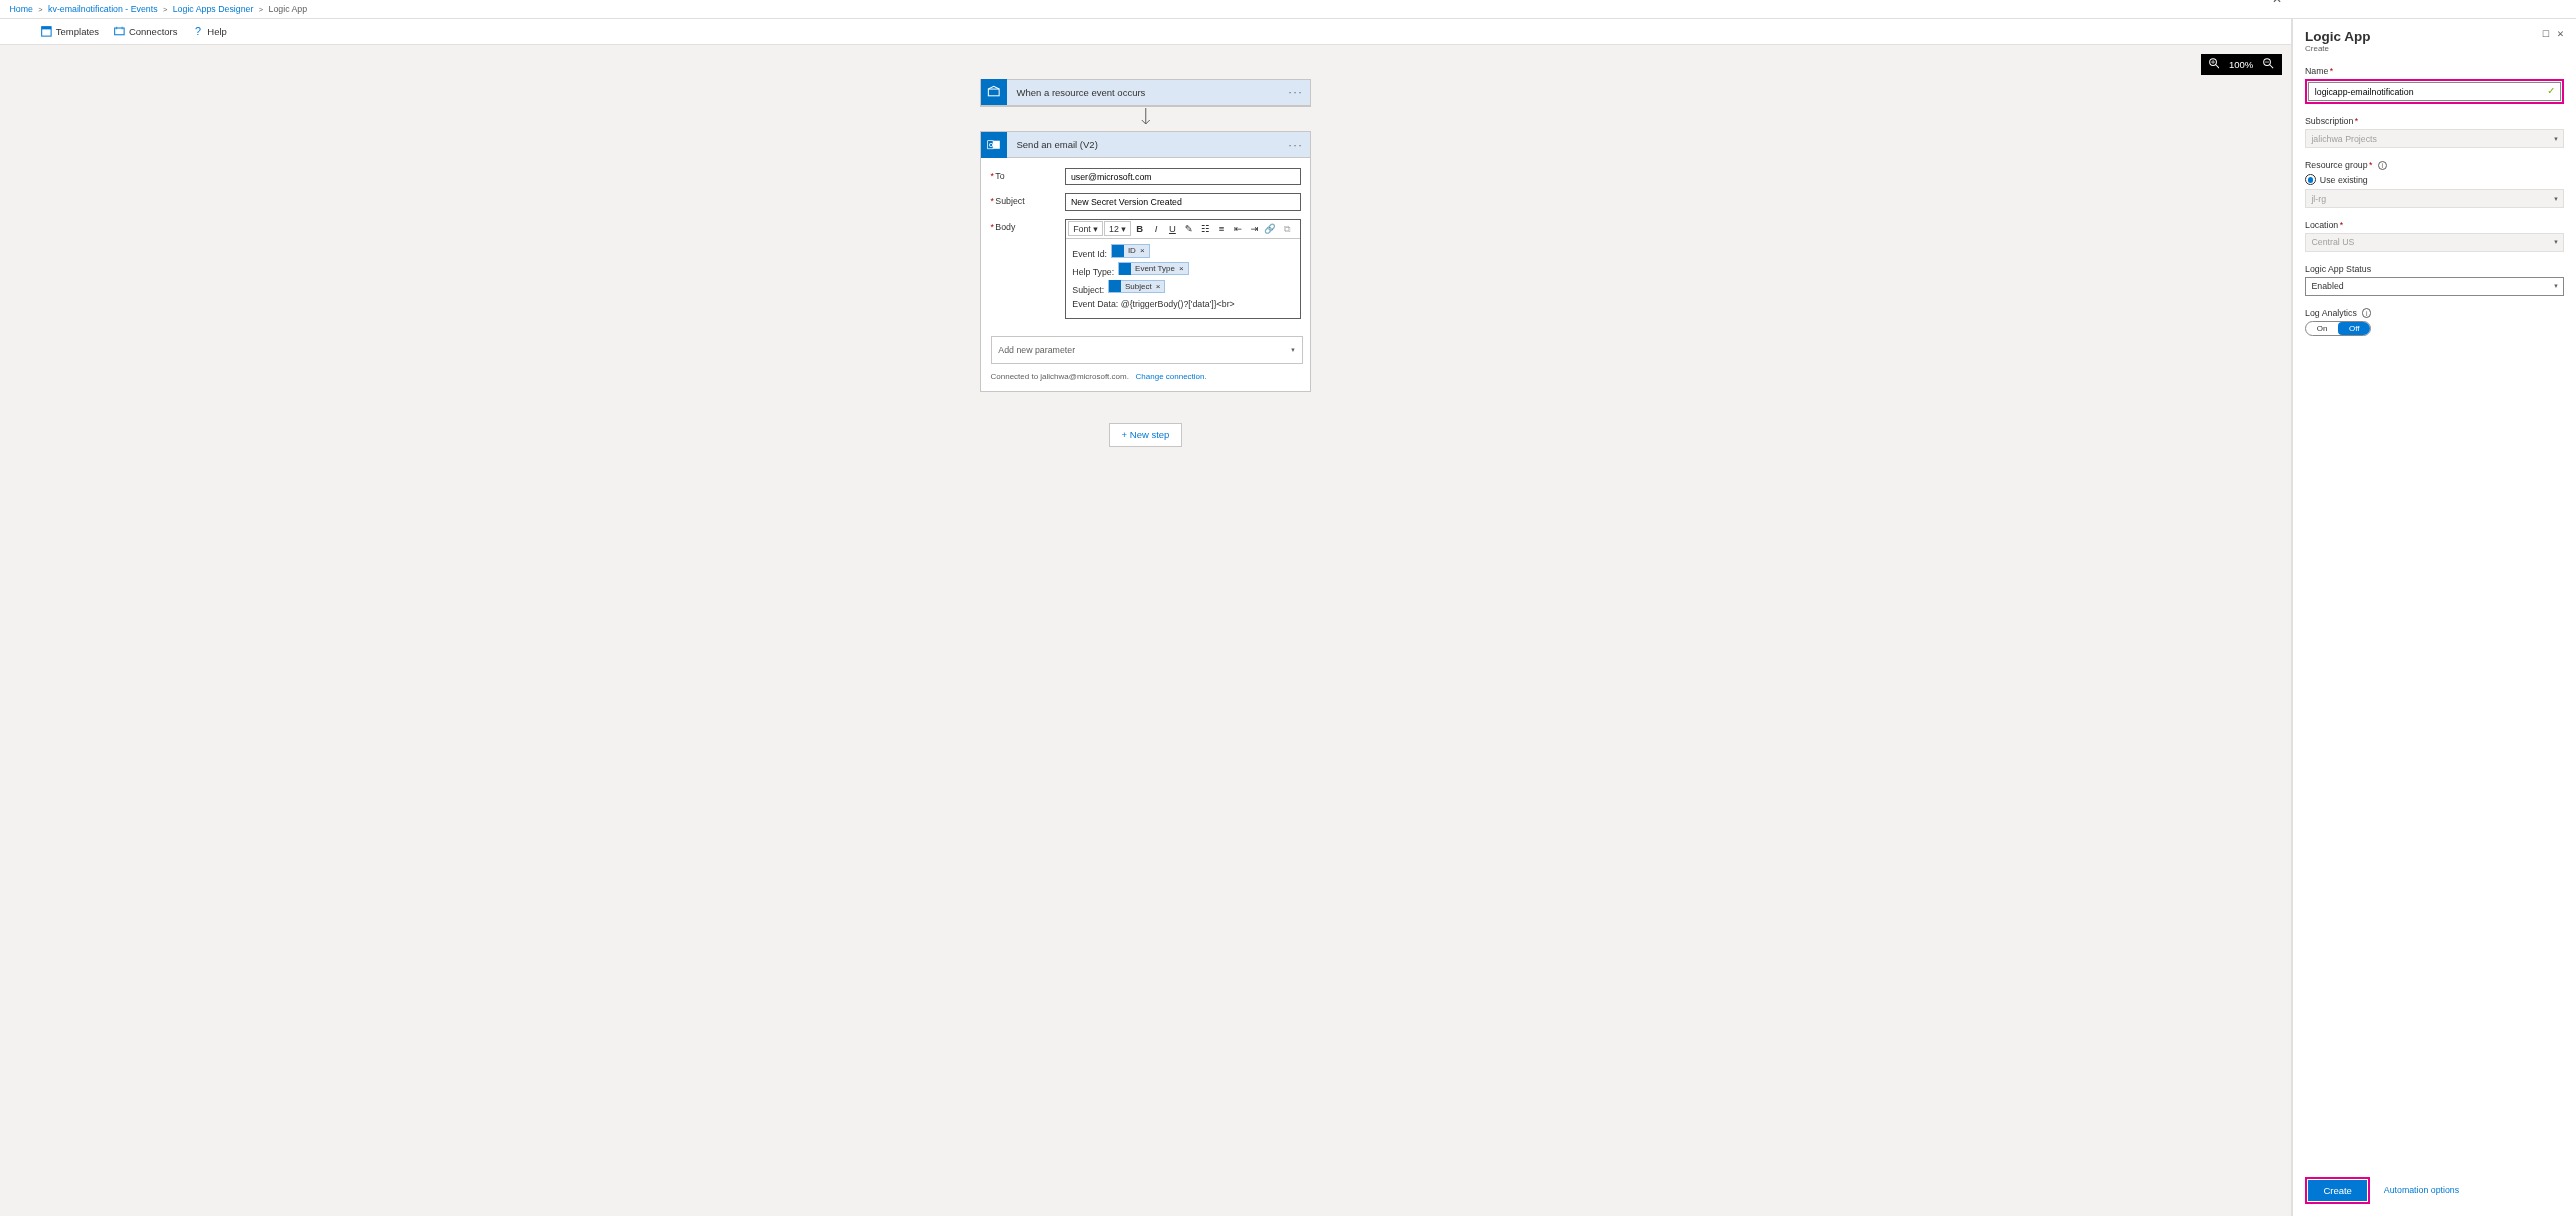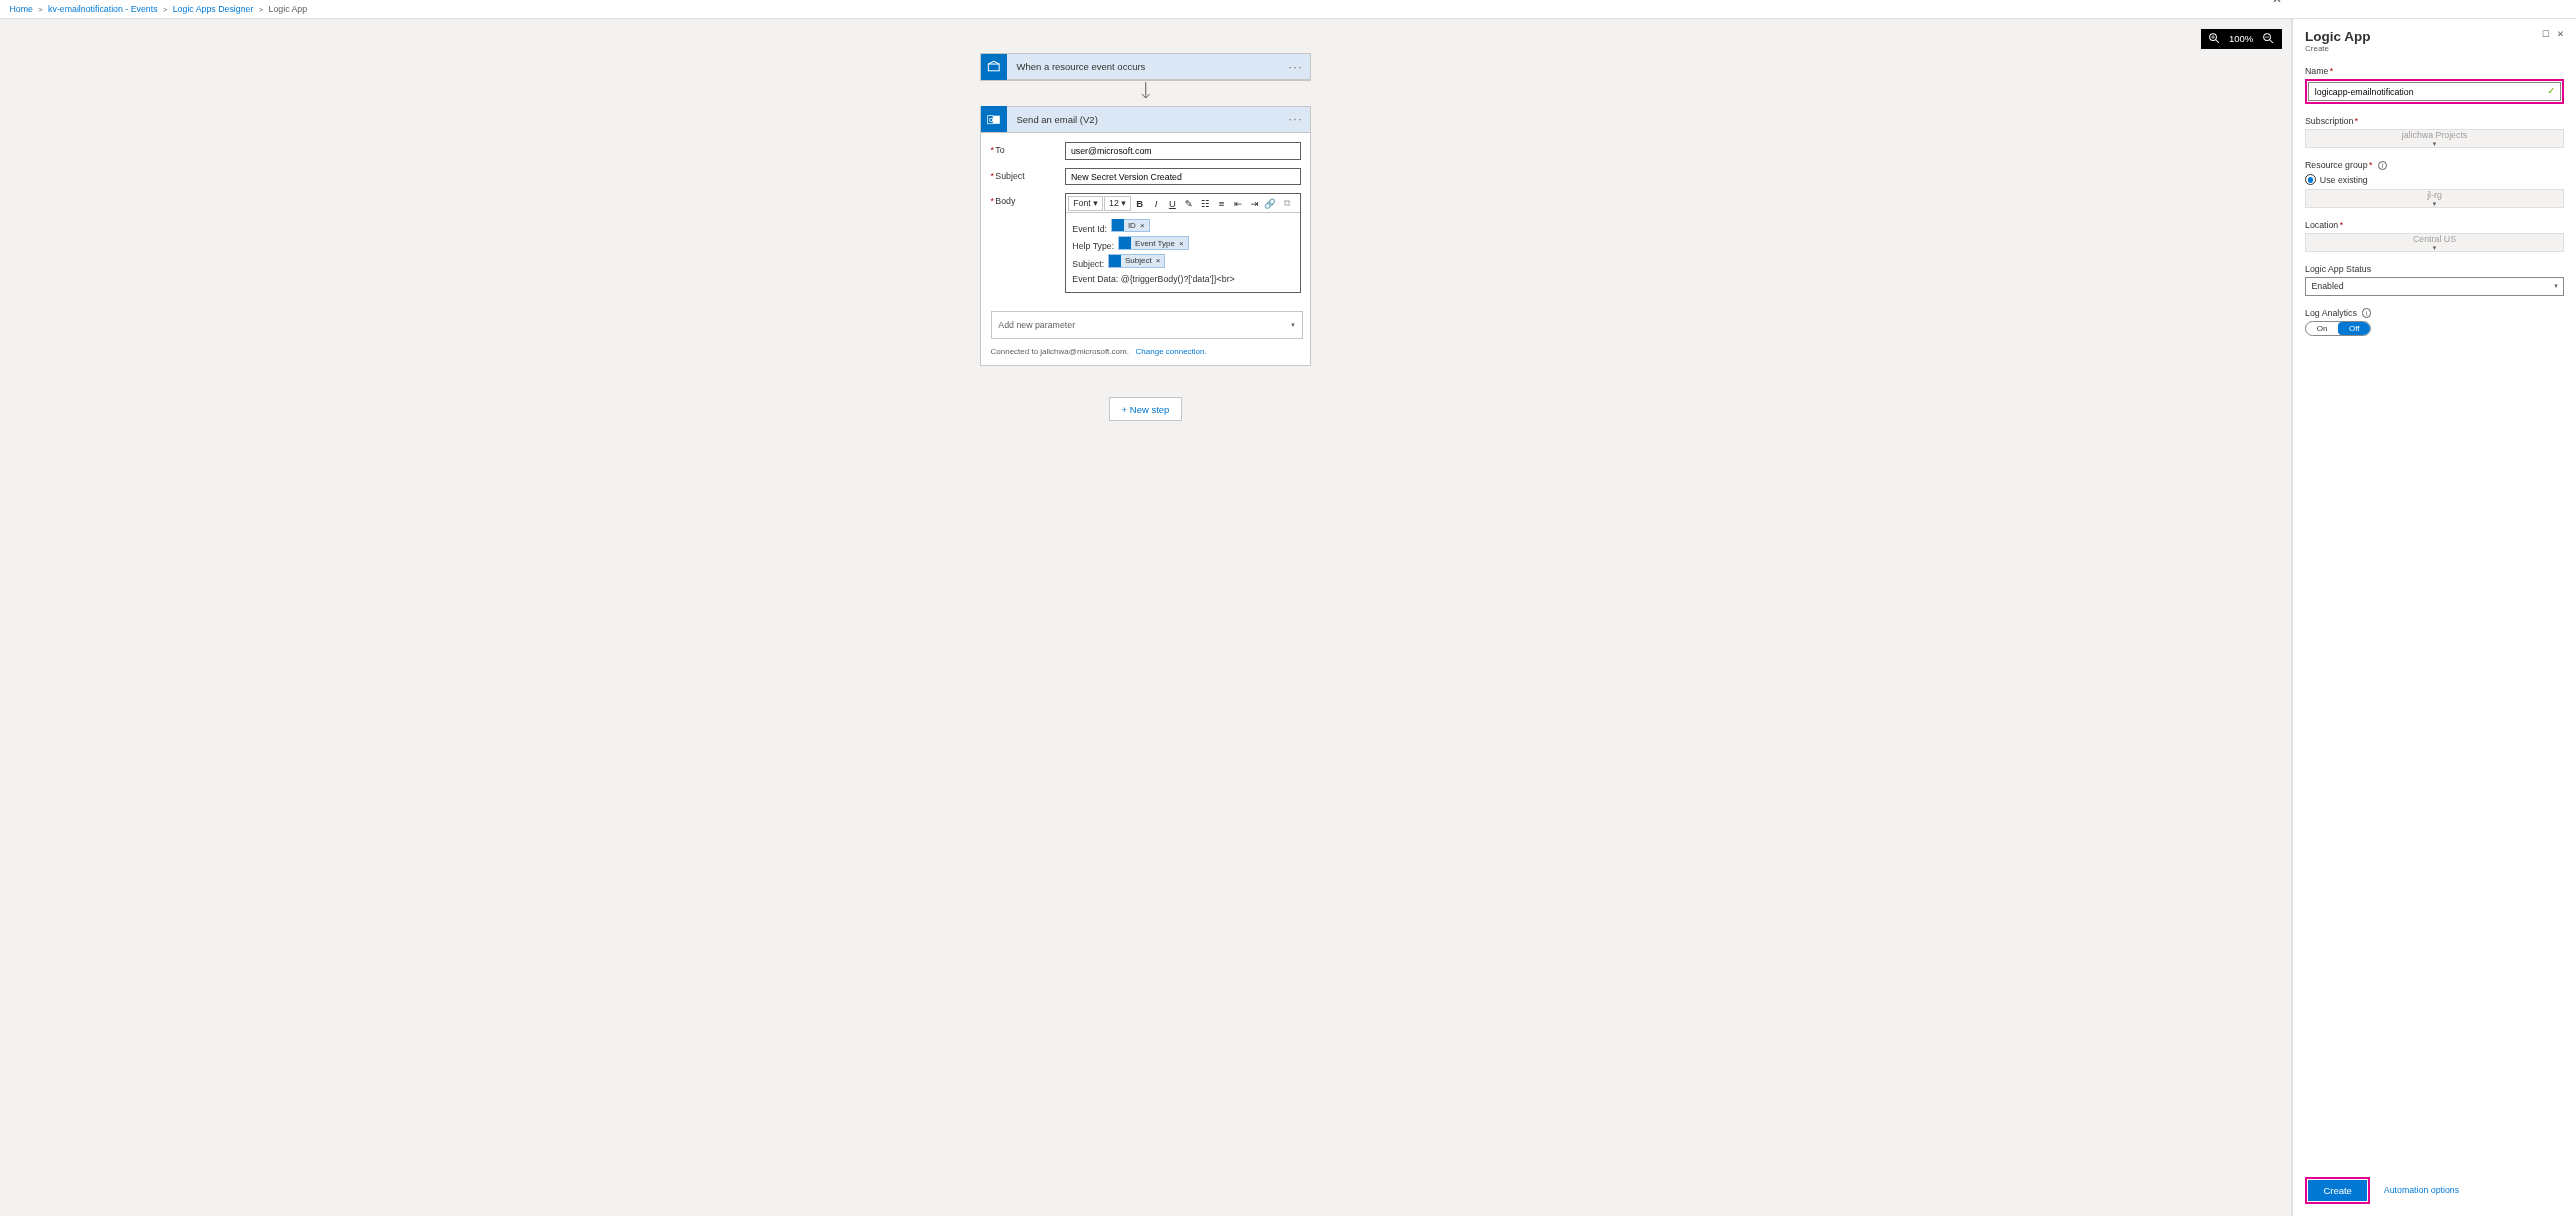--- a/index.html
+++ b/index.html
@@ -115,21 +115,21 @@
   .side-head .wicons span { cursor:pointer; color:#605e5c; }
 
   .side-form { padding: 9.5px 12px; flex:1; overflow:auto; font-size:8.8px; }
   .sf-group { margin-bottom: 12px; }
   .sf-label { font-size:8.8px; margin-bottom:2.7px; display:block;}
   .sf-label .req { color:#a80000; margin-left:1.4px;}
   .sf-input {
     width:100%; height:19px; border:0.7px solid #8a8886; padding:0 5.4px;
     font-size:8.8px; background:#fff;
   }
-  .sf-input.disabled { background:#f3f2f1; color:#a19f9d; border-color:#e1dfdd;flex-direction:column;}
+  .sf-input.disabled { background:#f3f2f1; color:#a19f9d; border-color:#e1dfdd;}
   .sf-select {
     width:100%; height:19px; border:0.7px solid #8a8886; padding:0 5.4px; background:#fff;
     display:flex; align-items:center; justify-content:space-between; cursor:pointer;
   }
   .sf-select .chev { font-size:6.8px; color:#605e5c;}
   .highlight-red { border:2px solid #e3008c; padding:1.4px; }
   .sf-input-wrap { position:relative; }
   .sf-input-wrap .chkmark { position:absolute; right:5.4px; top:3.4px; color:#6bb700; font-size:9.5px;}
 
   .radio-row { display:flex; align-items:center; gap:4px; margin:4px 0;}
@@ -167,20 +167,45 @@
 </div>
 
 <div class="layout">
 
   <div class="main">
 
     <div style="position:relative;">
       <span class="close-x">✕</span>
     </div>
 
+    <div class="cmdbar">
+      <div class="cmd">
+        <span class="glyph">
+          <svg width="10.8" height="10.8" viewBox="0 0 16 16">
+              <rect x="1" y="1" width="14" height="14" fill="none" stroke="#0078d4" stroke-width="1.5"></rect>
+              <rect x="1" y="1" width="14" height="4" fill="#0078d4"></rect>
+            </svg>
+        </span>
+        <span>Templates</span>
+      </div>
+      <div class="cmd">
+        <span class="glyph">
+          <svg width="10.8" height="10.8" viewBox="0 0 16 16">
+              <rect x="1" y="3" width="14" height="10" fill="none" stroke="#0078d4" stroke-width="1.5"></rect>
+              <line x1="4" y1="1" x2="4" y2="5" stroke="#0078d4"></line>
+              <line x1="12" y1="1" x2="12" y2="5" stroke="#0078d4"></line>
+            </svg>
+        </span>
+        <span>Connectors</span>
+      </div>
+      <div class="cmd">
+        <span class="glyph" style="color:#0078d4;font-size:10.8px;">?</span>
+        <span>Help</span>
+      </div>
+    </div>
 
     <div class="canvas">
 
       <div class="zoombox">
         <span class="zi">
           <svg width="10.8" height="10.8" viewBox="0 0 16 16">
               <circle cx="6" cy="6" r="5" fill="none" stroke="#fff" stroke-width="1.5"></circle>
               <line x1="10" y1="10" x2="15" y2="15" stroke="#fff" stroke-width="1.5"></line>
               <line x1="6" y1="3" x2="6" y2="9" stroke="#fff"></line>
               <line x1="3" y1="6" x2="9" y2="6" stroke="#fff"></line>

